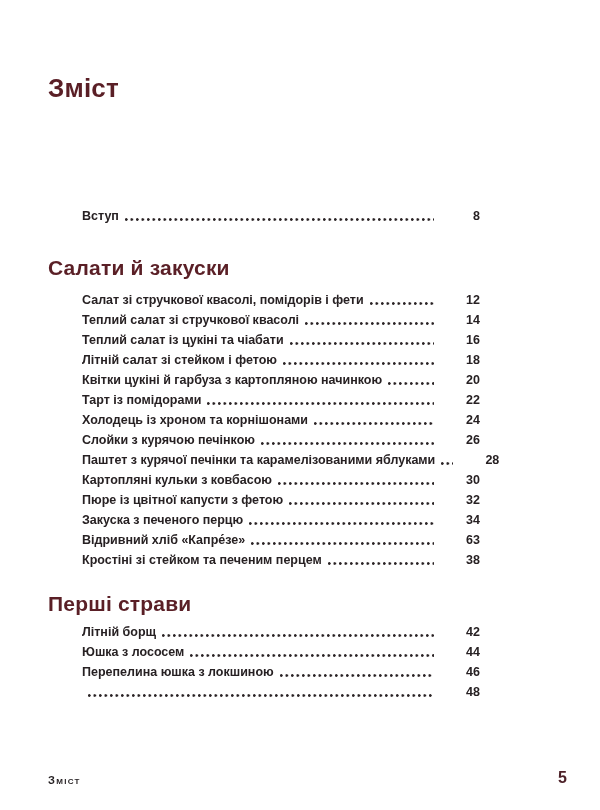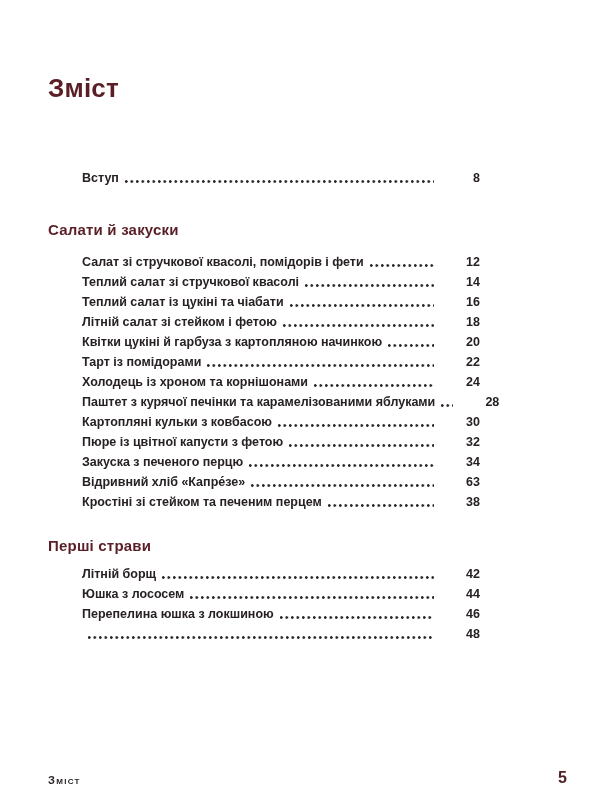--- a/index.html
+++ b/index.html
@@ -16,24 +16,24 @@
     border-radius: 21px;
   }
   .title {
     margin: 0;
     font-size: 26px;
     line-height: 32px;
     font-weight: 700;
     color: #5a1f26;
     letter-spacing: 0.2px;
   }
-  .intro-wrap { margin-top: 64px; padding-left: 34px; }
+  .intro-wrap { margin-top: 102px; padding-left: 34px; }
   .section-heading {
     margin: 29px 0 9px 0;
-    font-size: 15px;
+    font-size: 21px;
     line-height: 26px;
     font-weight: 700;
     color: #5a1f26;
     letter-spacing: 0.2px;
   }
   .section-heading.second { margin-top: 21px; margin-bottom: 5px; }
   .entries { padding-left: 34px; }
   .entry {
     display: flex;
     align-items: flex-end;
@@ -134,20 +134,25 @@
     <span class="dots"></span>
     <span class="entry-page">22</span>
   </div>
 
   <div class="entry">
     <span class="entry-title">Холодець із хроном та корнішонами</span>
     <span class="dots"></span>
     <span class="entry-page">24</span>
   </div>
 
+  <div class="entry">
+    <span class="entry-title">Слойки з курячою печінкою</span>
+    <span class="dots"></span>
+    <span class="entry-page">26</span>
+  </div>
 
   <div class="entry">
     <span class="entry-title">Паштет з курячої печінки та карамелізованими яблуками</span>
     <span class="dots"></span>
     <span class="entry-page">28</span>
   </div>
 
   <div class="entry">
     <span class="entry-title">Картопляні кульки з ковбасою</span>
     <span class="dots"></span>

